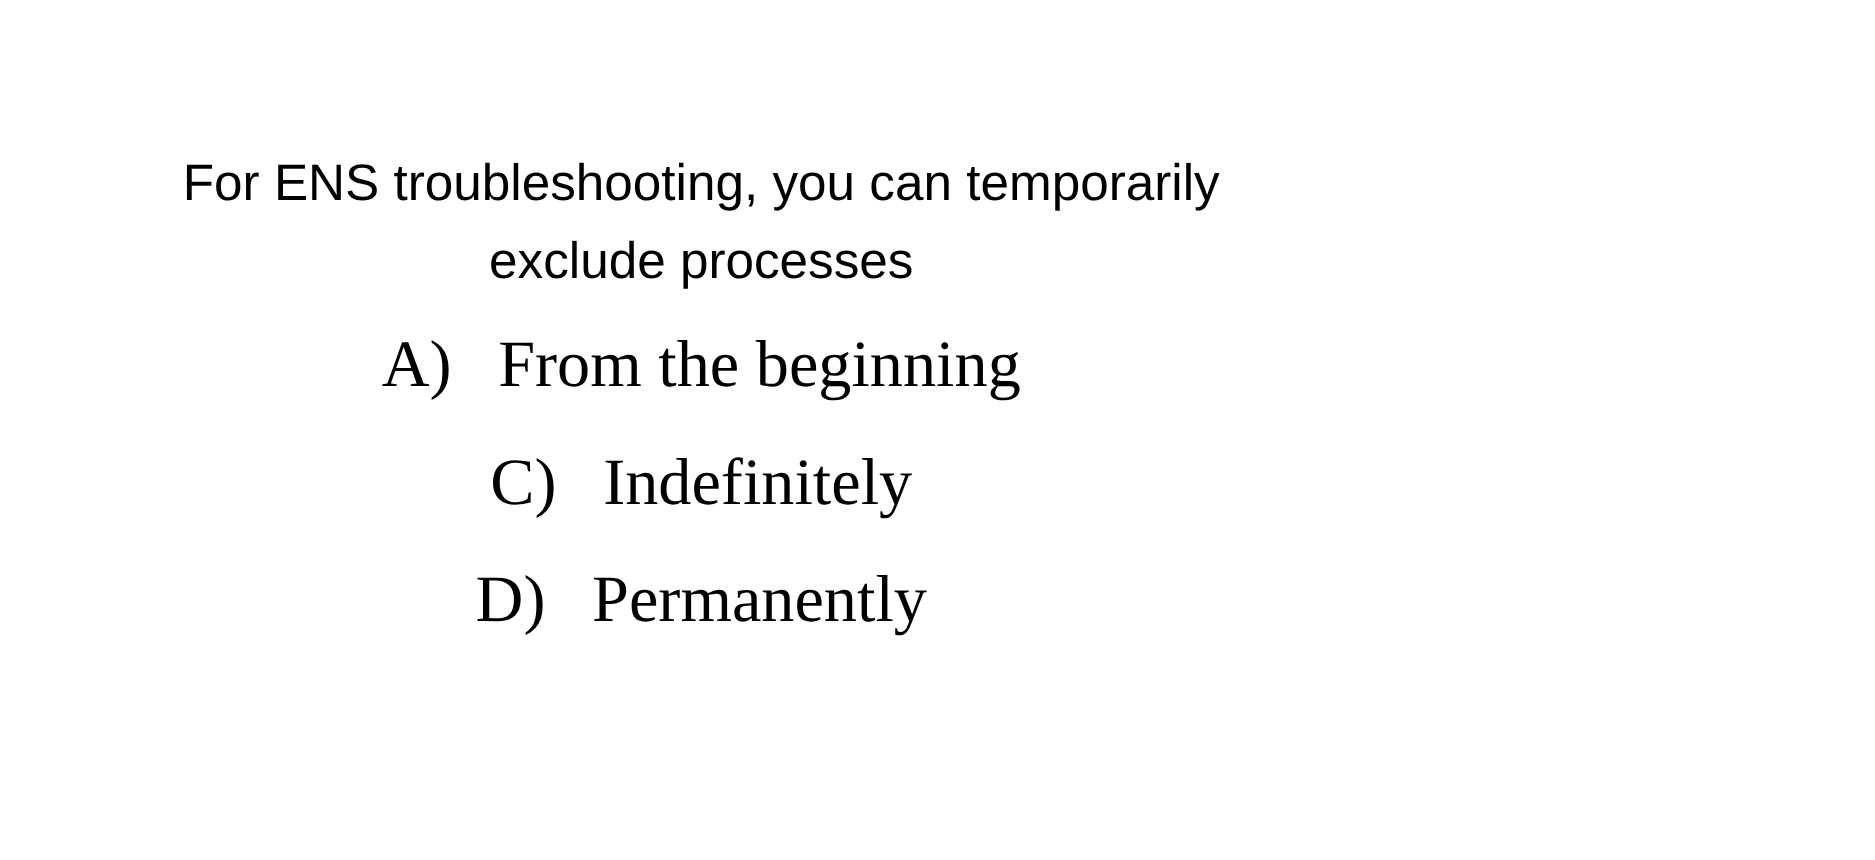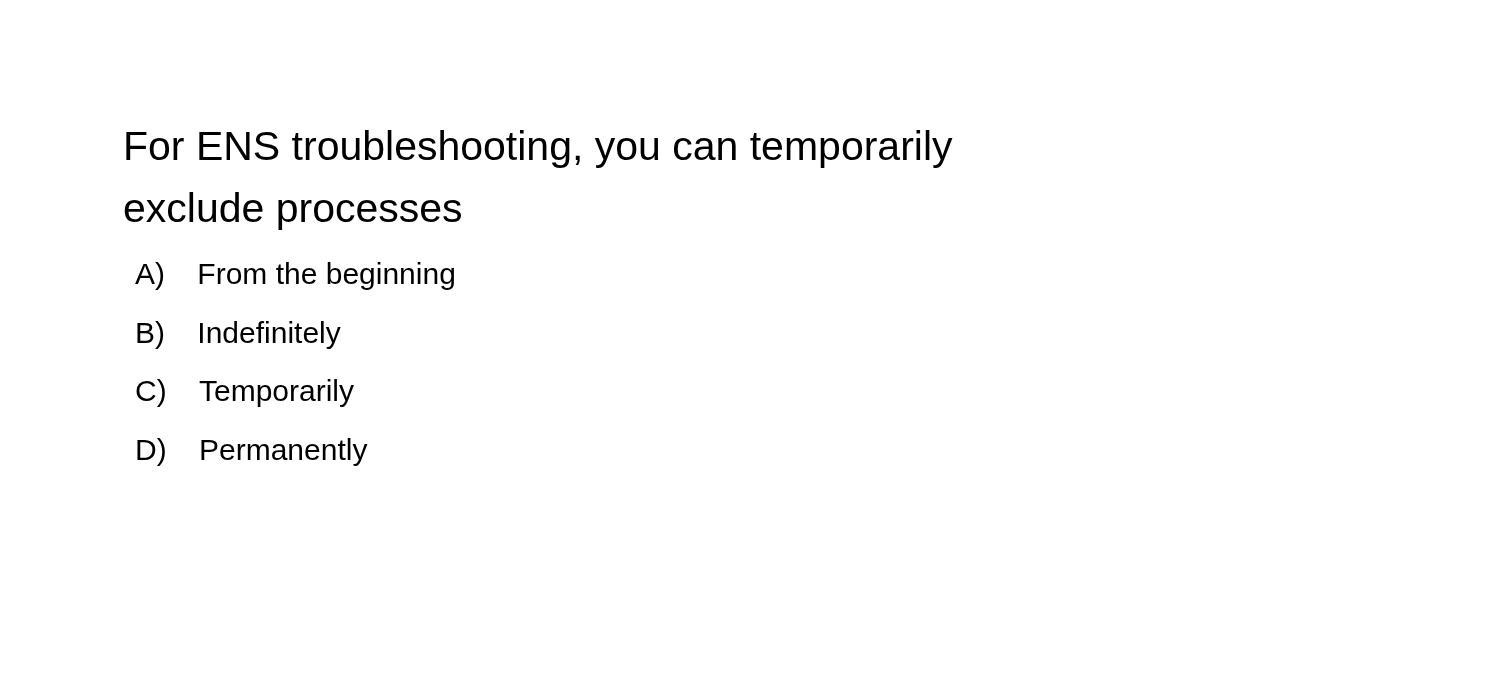--- a/index.html
+++ b/index.html
@@ -1,56 +1,54 @@
 <!DOCTYPE html>
 <html><head>
   <meta charset="utf-8">
   <style>
     * {
       margin: 12px;
       padding: 0;
       box-sizing: border-box;
+      text-align: center;
     }
     body {
       width: 1500px;
       height: 688px;
       background: #ffffff;
       font-family: -apple-system, BlinkMacSystemFont, "Segoe UI", Helvetica, Arial, sans-serif;
       color: #000000;
       padding: 80px 75px;
     }
     .question-container {
       max-width: 900px;
     }
     .question-text {
       font-size: 41px;
       line-height: 1.5;
       font-weight: 400;
       margin-bottom: 12px;
     }
     .option {
-      font-size: 30px;
+      font-size: 53px;
       line-height: 1.55;
       font-weight: 400;
+      font-family: Liberation Serif, serif;
     }
   </style>
 </head>
 <body>
 
 <div class="question-container">
   <div class="question-text">For ENS troubleshooting, you can temporarily exclude processes</div>
   <div class="option">
     <span>A)</span>
     <span>From the beginning</span>
   </div>
   <div class="option">
-    <span>B)</span>
+    <span>C)</span>
     <span>Indefinitely</span>
-  </div>
-  <div class="option">
-    <span>C)</span>
-    <span>Temporarily</span>
   </div>
   <div class="option">
     <span>D)</span>
     <span>Permanently</span>
   </div>
 </div>
 
 </body></html>

